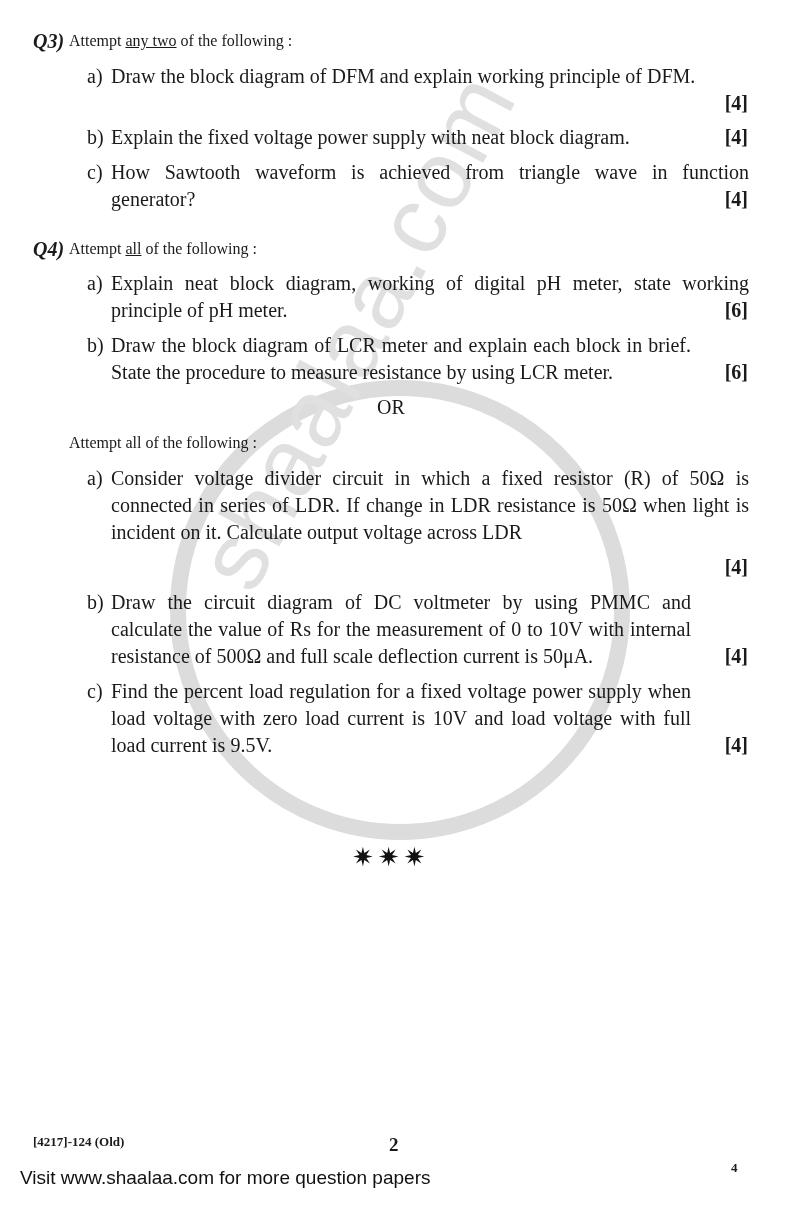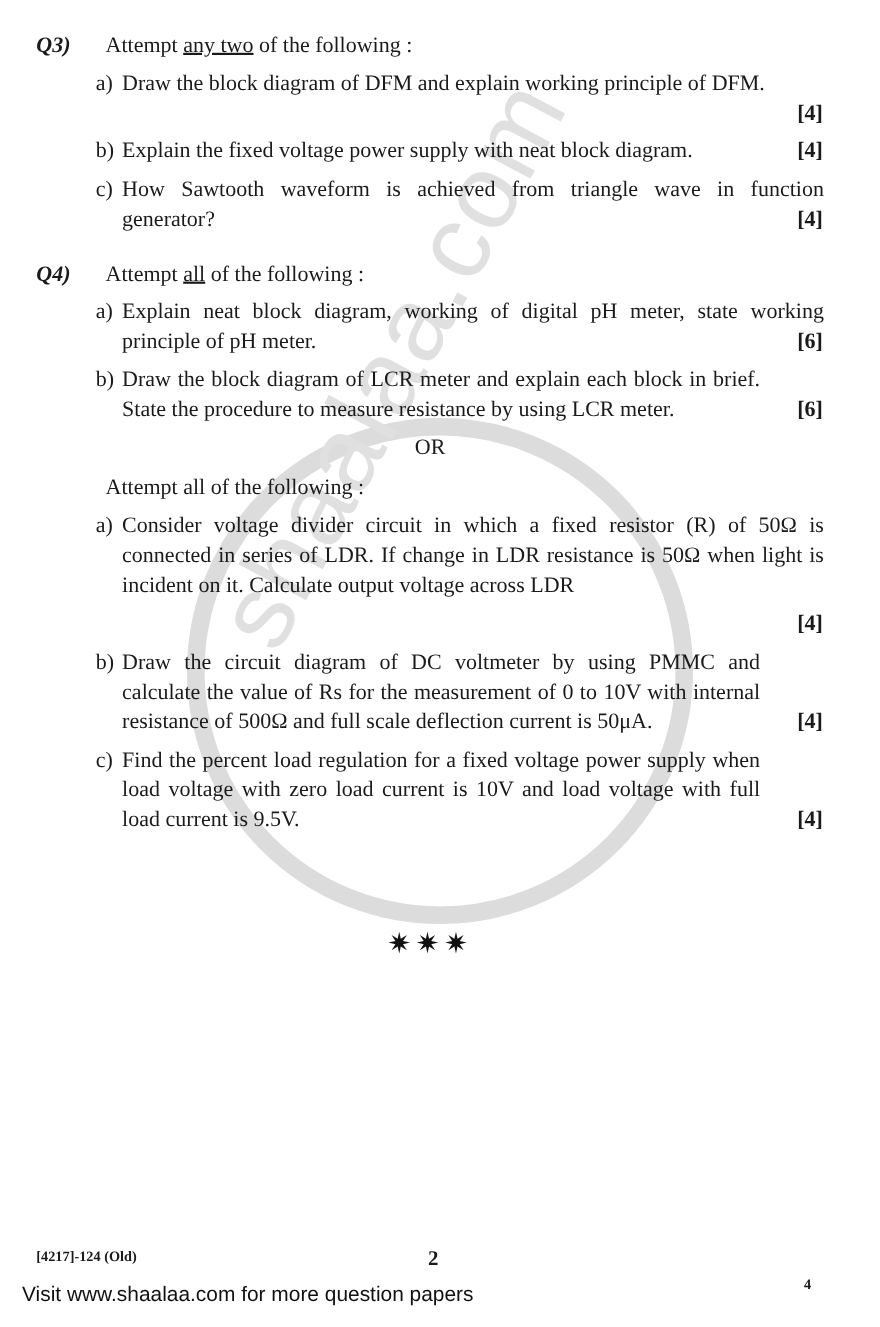--- a/index.html
+++ b/index.html
@@ -8,21 +8,21 @@
   .page { position: absolute; left: 0; top: 0; width: 800px; height: 1206px; }
 
   .watermark { position: absolute; left: 170px; top: 380px; width: 460px; height: 460px;
                border: 16px solid #dcdcdc; border-radius: 50%; box-sizing: border-box; }
   .wm-text { position: absolute; left: 175px; top: 555px; font-family: "Liberation Sans", sans-serif;
              font-size: 96px; color: #e0e0e0; transform: rotate(-62deg); transform-origin: left top;
              white-space: nowrap; letter-spacing: 2px; }
 
   .qhead { position: absolute; left: 33px; font-size: 20px; line-height: 26px; }
   .qnum { font-style: italic; font-weight: bold; display: inline-block; width: 54px; }
-  .qintro { position: absolute; left: 96px; font-size: 20px; line-height: 26px; }
+  .qintro { position: absolute; left: 69px; font-size: 16px; line-height: 26px; }
   .u { text-decoration: underline; }
 
   .item { position: absolute; left: 87px; width: 662px; font-size: 20px; line-height: 27px; }
   .item .lbl { position: absolute; left: 0; top: 0; }
   .item .txt { margin-left: 24px; text-align: justify; }
   .marks { position: absolute; right: 52px; font-weight: bold; font-size: 20px; line-height: 26px; }
 
   .or { position: absolute; left: 0; width: 782px; text-align: center; font-size: 20px; top: 396px; }
   sub { font-size: 11px; }
 

